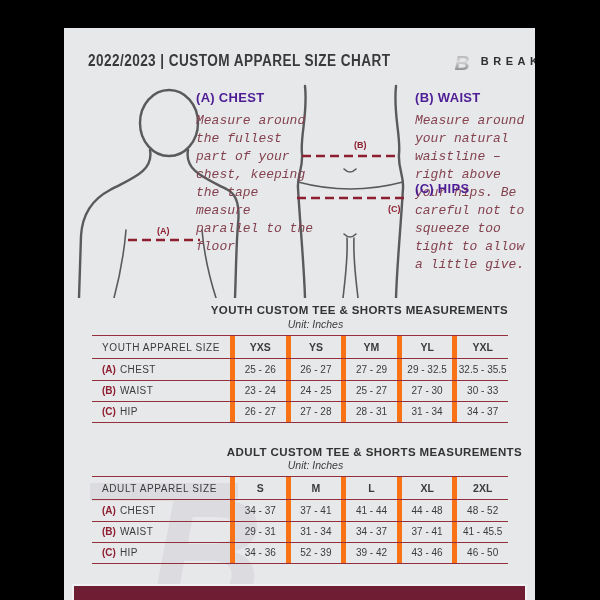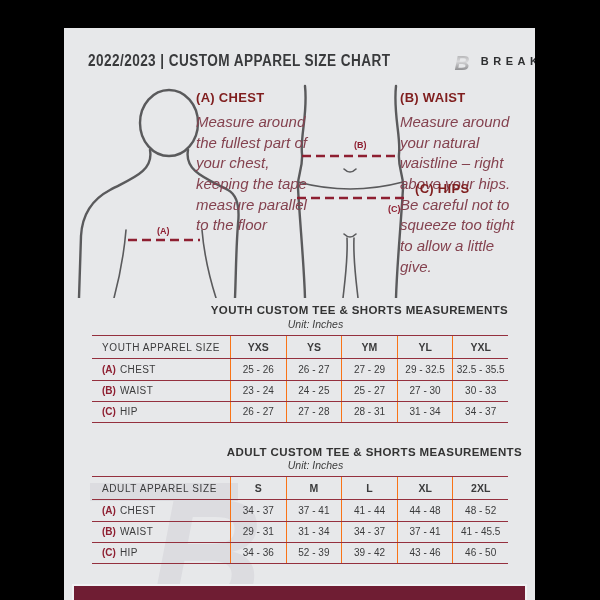--- a/index.html
+++ b/index.html
@@ -8,45 +8,45 @@
   .doc{position:absolute;left:64px;top:0;width:471px;height:600px;background:#e7e8ea;overflow:hidden;}
 
   
   .hdr{position:absolute;left:24px;right:20px;top:18px;height:30px;display:flex;justify-content:space-between;align-items:center;}
   .hdr-title{font-weight:bold;font-size:16px;letter-spacing:.5px;color:#393a3c;transform:scaleX(.85);transform-origin:left center;white-space:nowrap;}
   .brand{display:flex;align-items:center;gap:7px;}
   .brand-name{font-weight:bold;font-size:11px;letter-spacing:4.5px;color:#2e2f31;}
 
   
   .mblock{position:absolute;}
-  .mblock h3{margin:0 0 7px 0;font-size:13px;font-weight:bold;color:#7f1d1d;letter-spacing:.3px;}
-  .mblock p{margin:0;font-size:15px;font-style:italic;line-height:1.38;color:#84424f;white-space:pre-line;}
+  .mblock h3{margin:0 0 7px 0;font-size:13px;font-weight:bold;color:#4c1d95;letter-spacing:.3px;}
+  .mblock p{margin:0;font-size:13px;font-style:italic;line-height:1.38;color:#84424f;white-space:pre-line;font-family:Liberation Mono, monospace;}
   .blk-a{left:132px;top:62px;width:118px;}
-  .blk-b{left:336px;top:62px;width:118px;}
+  .blk-b{left:351px;top:62px;width:118px;}
   .blk-c{left:351px;top:153px;width:118px;}
 
   .fig{position:absolute;}
   .fig-torso{left:10px;top:56px;}
   .fig-lower{left:228px;top:56px;}
   .outline{fill:none;stroke:#5a5a5c;stroke-width:2.4;stroke-linecap:round;}
   .thin{stroke-width:1.6;}
   .dash{fill:none;stroke:#8e1f31;stroke-width:2.3;stroke-dasharray:9 5;}
   .diag-label{font-size:9px;font-weight:bold;fill:#8e1f31;}
 
   
   .sec-title{position:absolute;left:14px;width:563px;text-align:center;font-size:11.5px;font-weight:bold;color:#333;letter-spacing:.4px;}
   .sec-unit{position:absolute;left:16px;width:471px;text-align:center;font-size:10.5px;font-style:italic;color:#3c3c3c;}
 
   
   .tbl{position:absolute;left:28px;width:416px;z-index:2;}
   .trow{display:grid;grid-template-columns:138px repeat(5,1fr);border-top:1.5px solid #94303e;}
   .trow:last-child{border-bottom:1.5px solid #94303e;}
   .trow.head{height:23px;}
   .trow.data{height:21.5px;}
-  .cell{display:flex;align-items:center;justify-content:center;font-size:10px;color:#3b3b3c;border-left:1px solid #f97316;}
+  .cell{display:flex;align-items:center;justify-content:center;font-size:10px;color:#3b3b3c;border-left:5px solid #f97316;}
   .cell:first-child{border-left:none;justify-content:flex-start;padding-left:10px;}
   .head .cell{font-weight:bold;font-size:10.5px;}
   .head .cell:first-child{font-weight:normal;font-size:10px;letter-spacing:.6px;}
   .rowlabel .pfx{color:#8e1f31;font-weight:bold;margin-right:4px;}
   .rowlabel .lbl{letter-spacing:.4px;}
 
   .y-title{top:276px;} .y-unit{top:290px;} .y-tbl{top:307px;}
   .a-title{top:418px;padding-left:30px;} .a-unit{top:431px;} .a-tbl{top:448px;}
 
   

